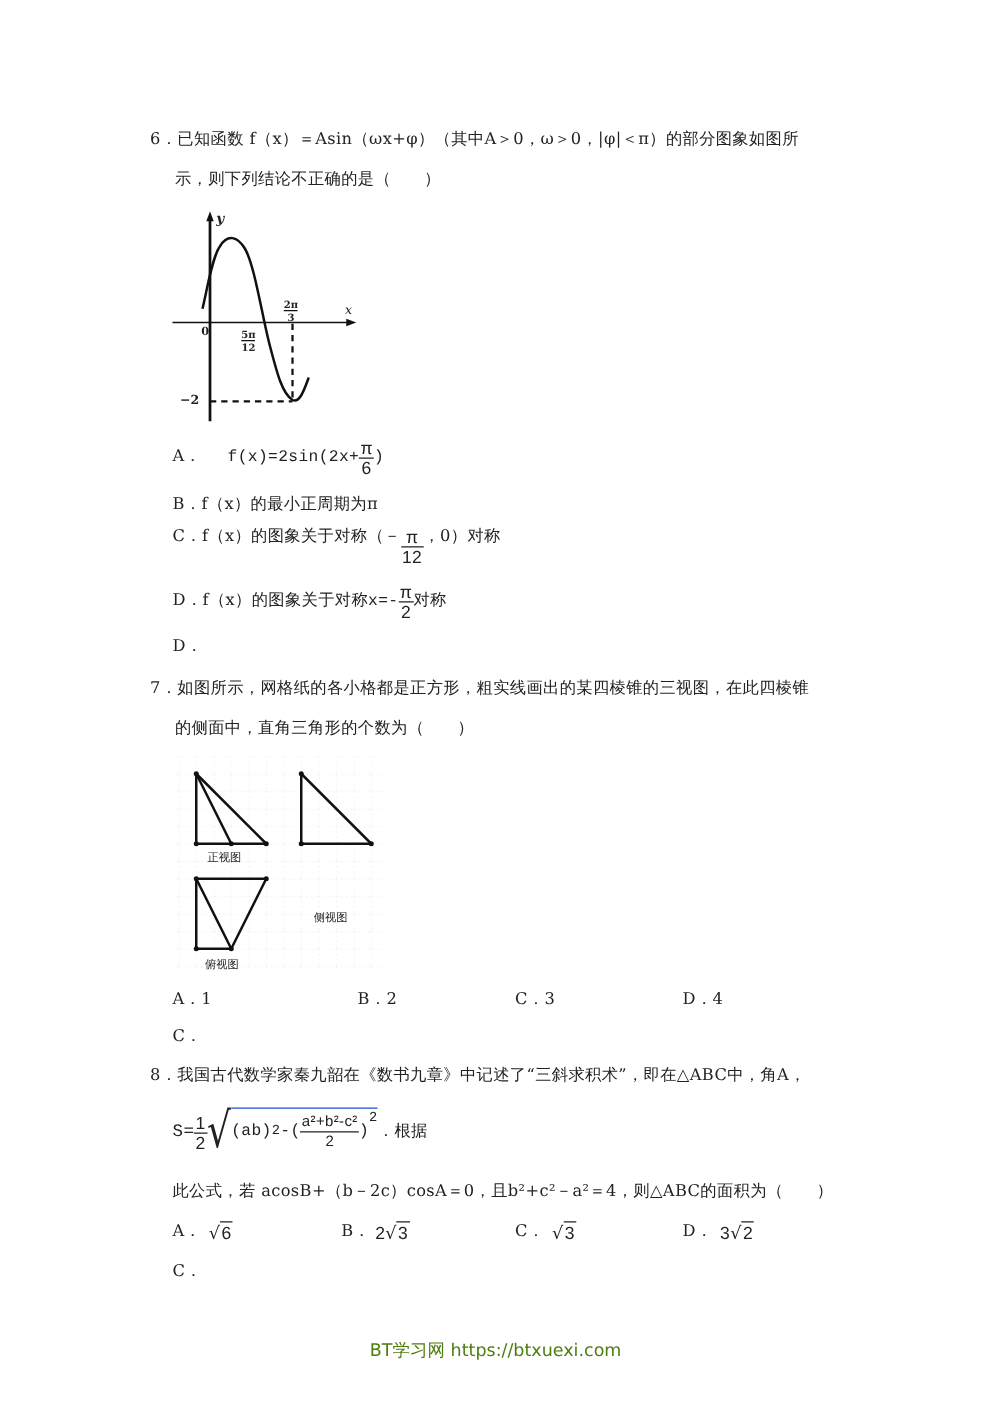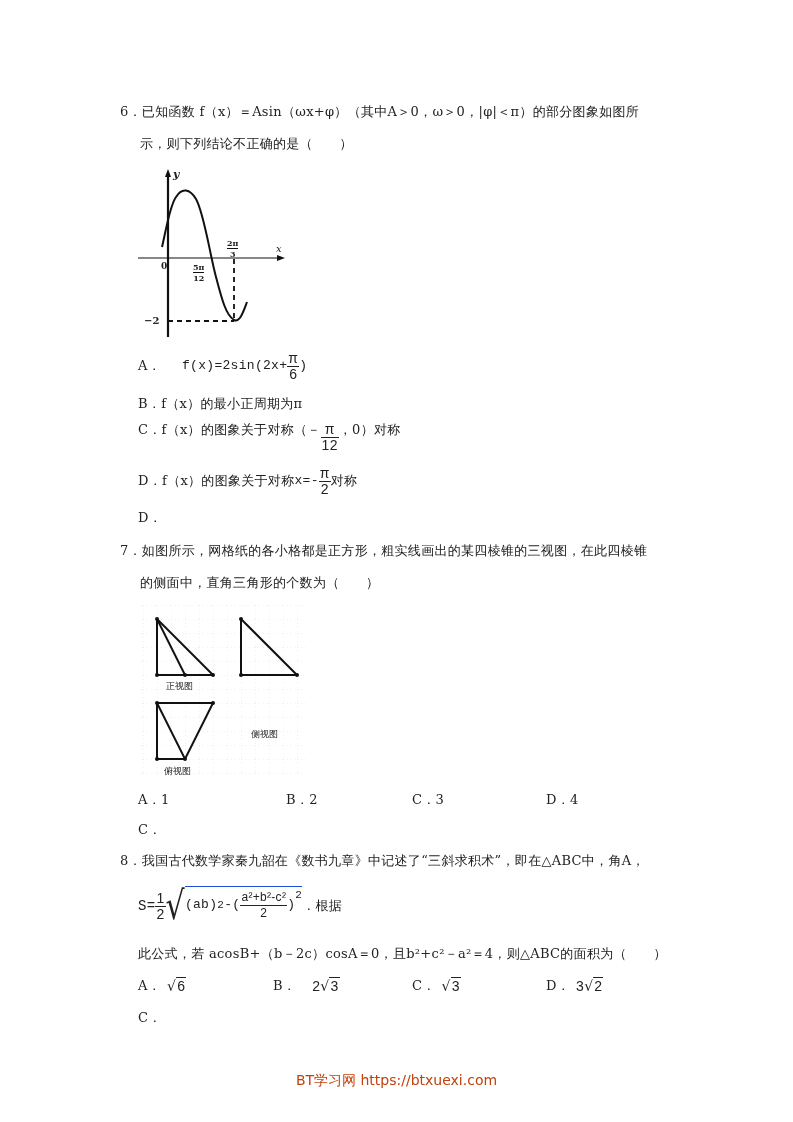--- a/index.html
+++ b/index.html
@@ -6,21 +6,21 @@
   body { width:793px; height:1122px; position:relative; overflow:hidden;
          font-family:"DejaVu Serif","Liberation Serif",serif; color:#222; }
   .abs { position:absolute; }
   .txt { font-size:13px; line-height:16px; white-space:nowrap; letter-spacing:0.3px; }
   .mono { font-family:"Liberation Mono","DejaVu Sans Mono",monospace; font-size:13px; }
   .frac { display:inline-block; vertical-align:middle; text-align:center;
           font-family:"Liberation Sans","DejaVu Sans",sans-serif; font-size:14px; line-height:15px; }
   .frac .num { display:block; padding:0 1px; }
   .frac .den { display:block; border-top:1px solid #222; padding:0 1px; }
   .fig { position:absolute; }
-  .footer { font-family:"DejaVu Sans","Liberation Sans",sans-serif; font-size:14px; color:#c2410c; }
+  .footer { font-family:"DejaVu Sans","Liberation Sans",sans-serif; font-size:14px; color:#4d7c0f; }
   .sqrt { display:inline-block; border-top:1px solid #222; padding:0 1px; font-family:"Liberation Sans",sans-serif; font-size:14px; }
   .rad { font-family:"DejaVu Sans",sans-serif; font-size:14px; }
 </style>
 </head>
 <body>
 
 <div class="abs txt" style="left:120px;top:104px;">6．已知函数 f（x）＝Asin（ωx+φ）（其中A＞0，ω＞0，|φ|＜π）的部分图象如图所</div>
 <div class="abs txt" style="left:140px;top:136px;">示，则下列结论不正确的是（　　）</div>
 
 <div class="fig" style="left:130px;top:165px;width:170px;height:175px;">
@@ -164,21 +164,21 @@
   <span>．根据</span>
 </div>
 <div class="abs txt" style="left:138px;top:946px;">此公式，若 acosB+（b－2c）cosA＝0，且b²+c²－a²＝4，则△ABC的面积为（　　）</div>
 
 <div class="abs txt" style="left:138px;top:977px;display:flex;align-items:center;">
   <span>A．</span>
   <span class="sqrt-wrap" style="margin-left:6px;font-family:'Liberation Sans',sans-serif;font-size:14px;"><span></span><span class="rad">√</span><span class="sqrt">6</span></span>
 </div>
 <div class="abs txt" style="left:273px;top:977px;display:flex;align-items:center;">
   <span>B．</span>
-  <span style="margin-left:16px;font-family:'Liberation Sans',sans-serif;font-size:14px;text-align:right;"><span>2</span><span class="rad">√</span><span class="sqrt">3</span></span>
+  <span style="margin-left:4px;font-family:'Liberation Sans',sans-serif;font-size:14px;text-align:right;"><span>2</span><span class="rad">√</span><span class="sqrt">3</span></span>
 </div>
 <div class="abs txt" style="left:412px;top:977px;display:flex;align-items:center;">
   <span>C．</span>
   <span style="margin-left:6px;font-family:'Liberation Sans',sans-serif;font-size:14px;"><span></span><span class="rad">√</span><span class="sqrt">3</span></span>
 </div>
 <div class="abs txt" style="left:546px;top:977px;display:flex;align-items:center;">
   <span>D．</span>
   <span style="margin-left:6px;font-family:'Liberation Sans',sans-serif;font-size:14px;"><span>3</span><span class="rad">√</span><span class="sqrt">2</span></span>
 </div>
 <div class="abs txt" style="left:138px;top:1010px;">C．</div>

